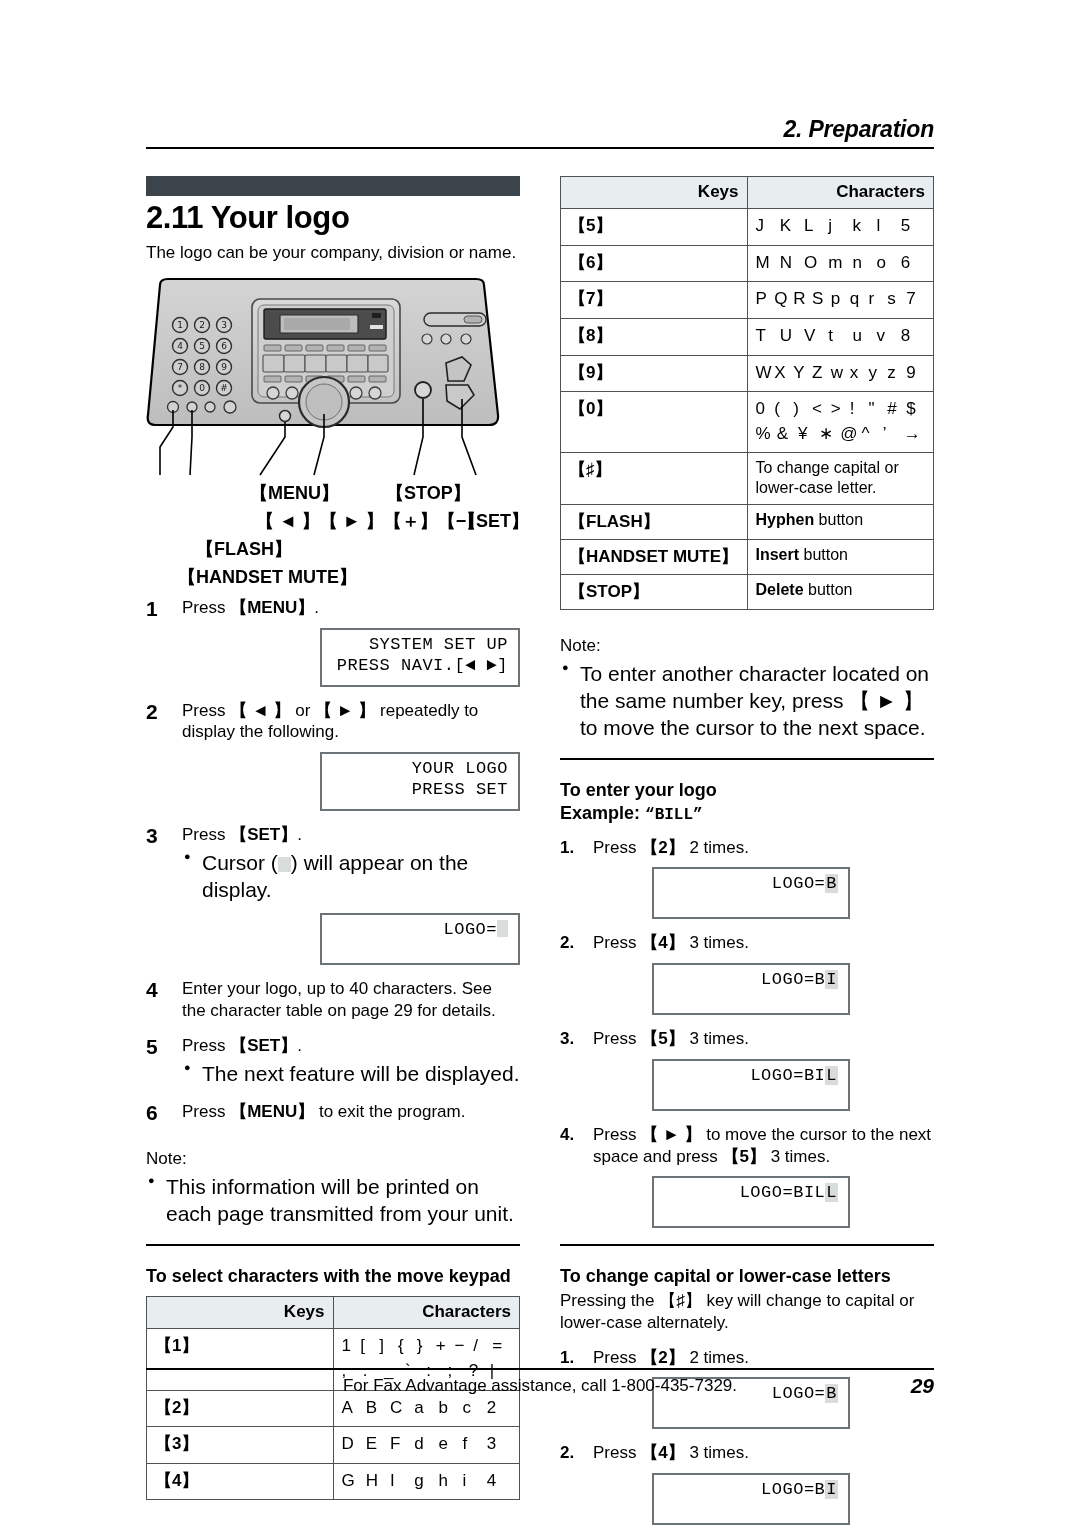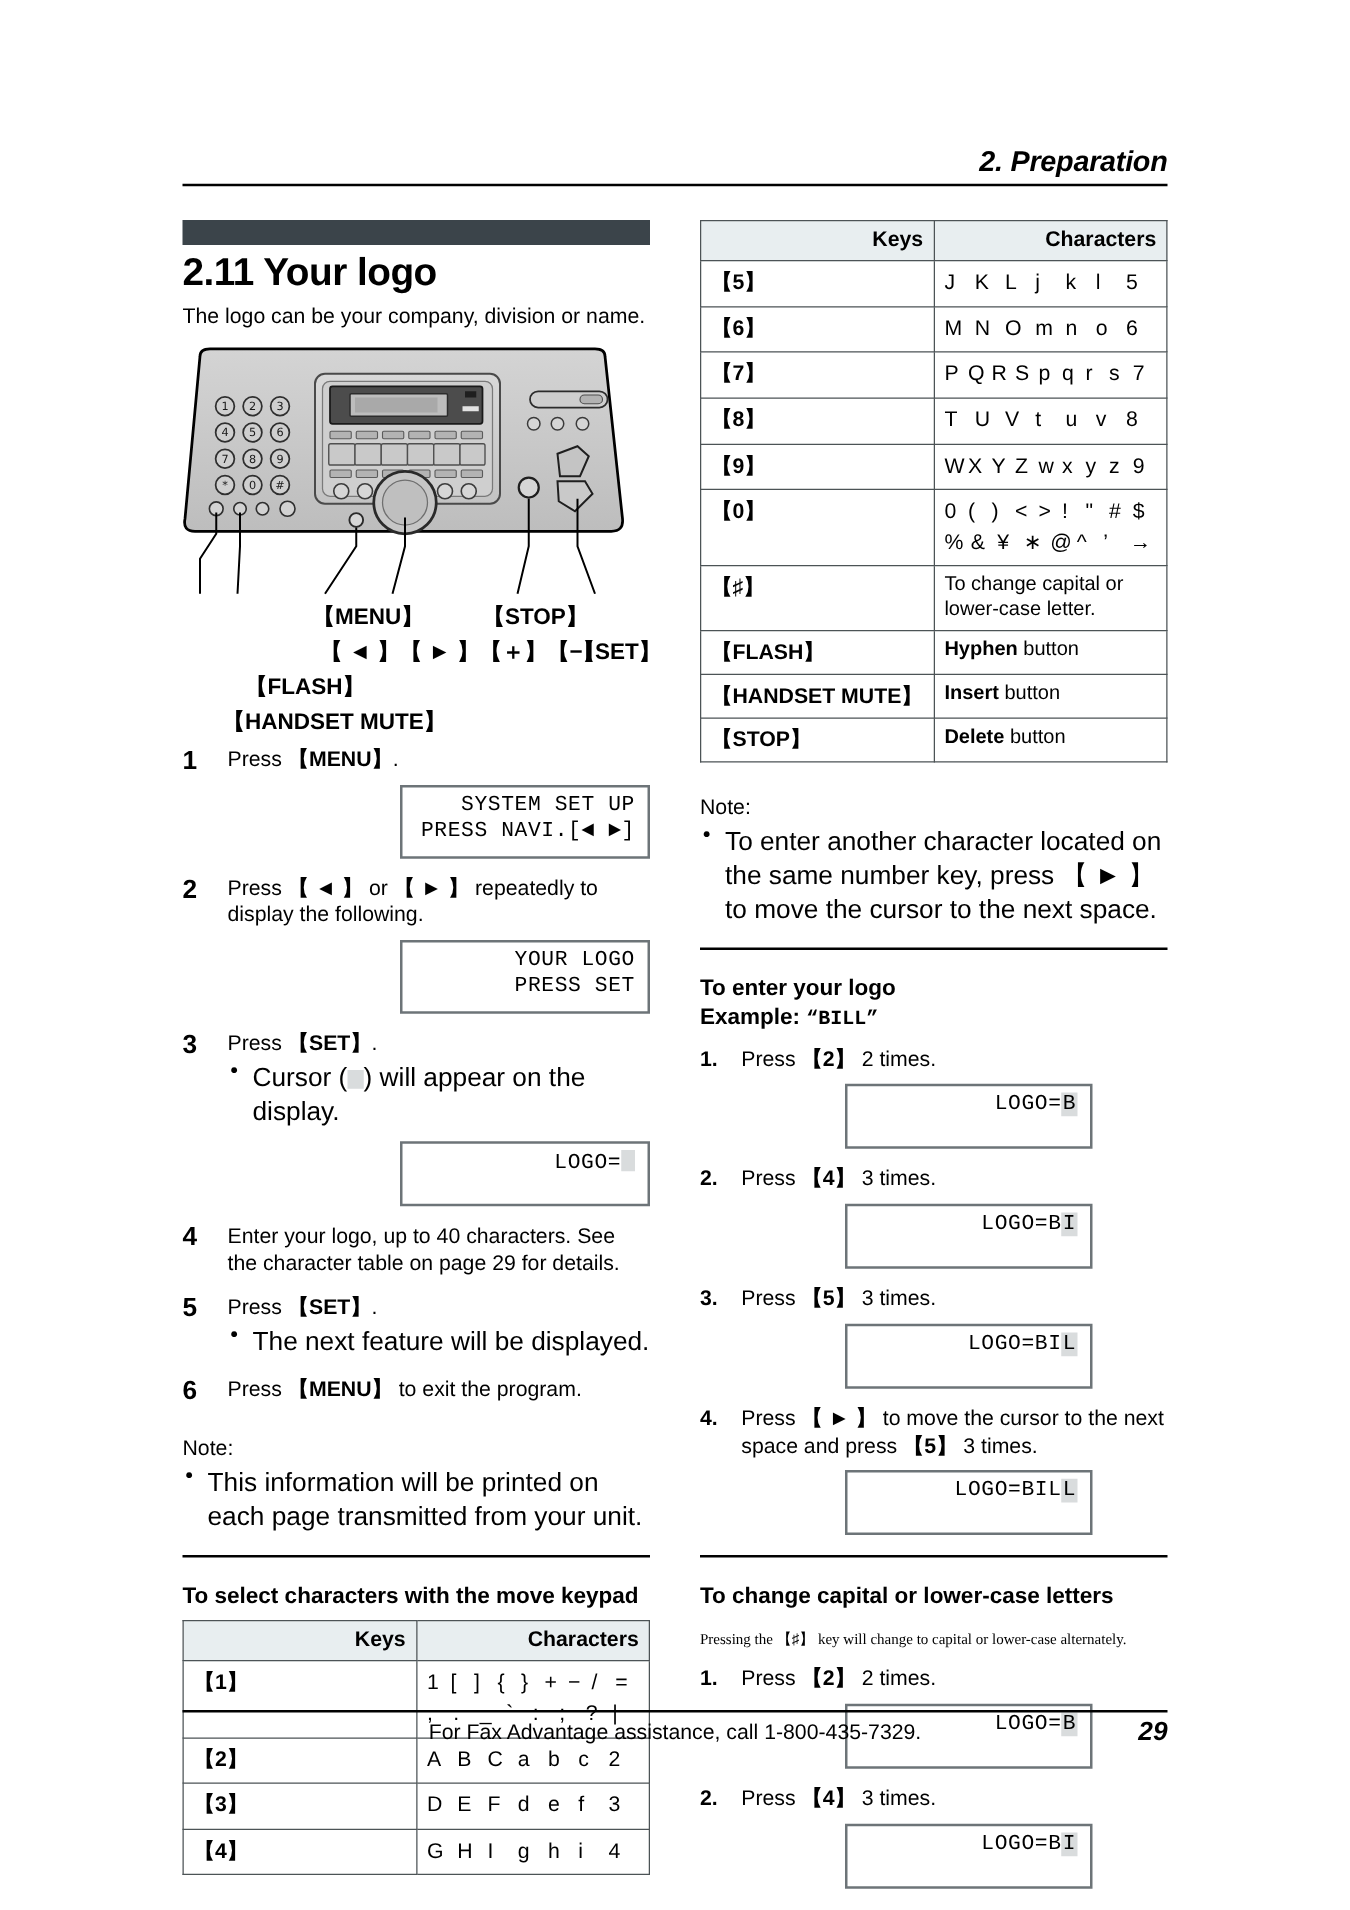--- a/index.html
+++ b/index.html
@@ -159,21 +159,21 @@
     text-align: right;
   }
   .lcd-left {
     width: 200px;
     margin-left: 174px;
     margin-top: 9px;
   }
   .lcd-left.tall { min-height: 52px; }
   .lcd-right {
     width: 198px;
-    margin-left: 116px;
+    margin-left: 92px;
     margin-top: 9px;
     min-height: 52px;
   }
   .cursor {
     background: #d9dcdd;
     padding: 0 1px;
   }
   .cursor-blank {
     display: inline-block;
     width: 11px;
@@ -211,24 +211,23 @@
     font-size: 18px;
     font-weight: bold;
     margin-top: 1px;
   }
   .mono-inline {
     font-family: "Liberation Mono", "DejaVu Sans Mono", monospace;
     font-size: 16px;
     font-weight: bold;
   }
   .para {
-    font-size: 12px;
+    font-size: 17px;
     line-height: 1.28;
-    margin-top: 16px;
-    font-family: Liberation Serif, serif;
+    margin-top: 2px;
   }
 
   
   table.chars {
     border-collapse: collapse;
     width: 374px;
     margin-top: 9px;
     table-layout: fixed;
   }
   table.chars th, table.chars td {

